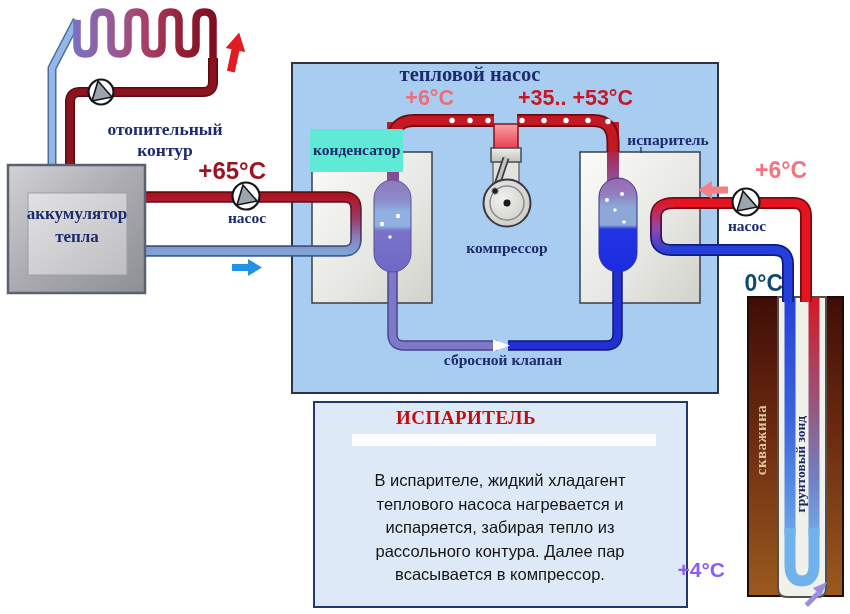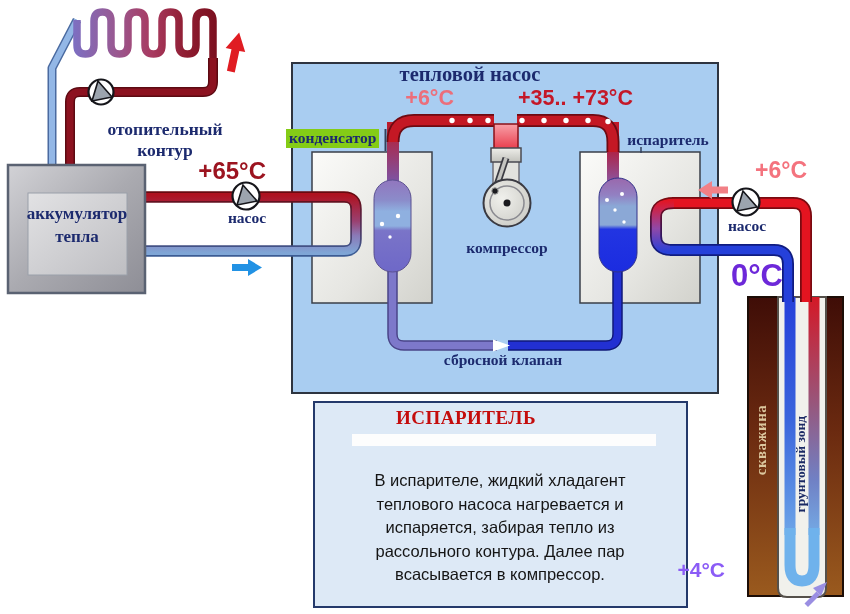--- a/index.html
+++ b/index.html
@@ -14,21 +14,21 @@
   #info-box{position:absolute;left:313px;top:401px;width:375px;height:207px;z-index:1;
             background:#dde9f6;border:2.5px solid #24396b;box-sizing:border-box;}
   #info-stripe{position:absolute;left:352px;top:434px;width:304px;height:12px;
                background:#fdfdfd;z-index:3;}
   #info-title{left:366px;top:407px;width:200px;font-size:19px;font-weight:bold;
               color:#c40c0c;letter-spacing:.5px;font-family:"Liberation Serif",serif;}
   #info-body{left:330px;top:449px;width:340px;z-index:4;position:absolute;
              font-family:"Liberation Sans",sans-serif;font-size:16.5px;line-height:23.5px;
              color:#151515;text-align:center;white-space:pre-line;margin-top:20px;}
   .vlabel{transform:rotate(-90deg);}
-  #condenser-label{background:#84cc16;padding:0 3px;}
+  #condenser-label{background:#5eead4;padding:12px 3px;margin-left:24px;}
 </style>
 </head>
 <body>
 
 <div id="stage">
 
   <div id="info-box"></div>
   <div id="info-stripe"></div>
 
   <svg id="pipes" width="850" height="614" viewBox="0 0 850 614">
@@ -257,30 +257,30 @@
   <div class="lbl two-line" style="left:22px;top:202px;width:110px;font-size:17px;line-height:23px;">
     <div>аккумулятор</div>
     <div>тепла</div>
   </div>
 
   <div class="temp" style="left:166px;top:157px;width:100px;font-size:24px;color:#9c1420;">+65°C</div>
   <div class="lbl" style="left:207px;top:209px;width:80px;">насос</div>
 
   <div class="lbl" style="left:370px;top:62px;width:200px;font-size:20.5px;font-weight:bold;text-align:center;">тепловой насос</div>
   <div class="temp" style="left:374px;top:86px;width:80px;font-size:21.5px;color:#ec6e7a;">+6°C</div>
-  <div class="temp" style="left:473px;top:86px;width:160px;font-size:21.5px;color:#c41828;">+35.. +73°C</div>
+  <div class="temp" style="left:473px;top:86px;width:160px;font-size:21.5px;color:#c41828;">+35.. +53°C</div>
 
   <div class="lbl" id="condenser-label" style="left:286px;top:129px;">конденсатор</div>
   <div class="lbl" style="left:618px;top:131px;width:100px;">испаритель</div>
   <div class="lbl" style="left:445px;top:231px;width:124px;margin-top:8px;">компрессор</div>
   <div class="lbl" style="left:426px;top:351px;width:154px;">сбросной клапан</div>
 
   <div class="temp" style="left:727px;top:157px;width:80px;font-size:23px;color:#f4737e;">+6°C</div>
   <div class="lbl" style="left:707px;top:217px;width:80px;">насос</div>
-  <div class="temp" style="left:703px;top:258px;width:80px;font-size:31px;color:#6d28d9;">0°C</div>
+  <div class="temp" style="left:703px;top:270px;width:80px;font-size:23px;color:#0c4a6e;">0°C</div>
 
   <div class="lbl vlabel" style="left:691px;top:431px;width:140px;font-size:15px;color:#dcc79e;letter-spacing:.5px;">скважина</div>
   <div class="lbl vlabel" style="left:716px;top:456px;width:170px;font-size:13.5px;font-weight:bold;color:#1b2a64;">грунтовый зонд</div>
   <div class="temp" style="left:645px;top:558px;width:80px;font-size:21px;color:#8b5cf6;">+4°C</div>
 
   <div class="lbl" id="info-title">ИСПАРИТЕЛЬ</div>
   <div id="info-body">В испарителе, жидкий хладагент
 теплового насоса нагревается и
 испаряется, забирая тепло из
 рассольного контура.  Далее пар

